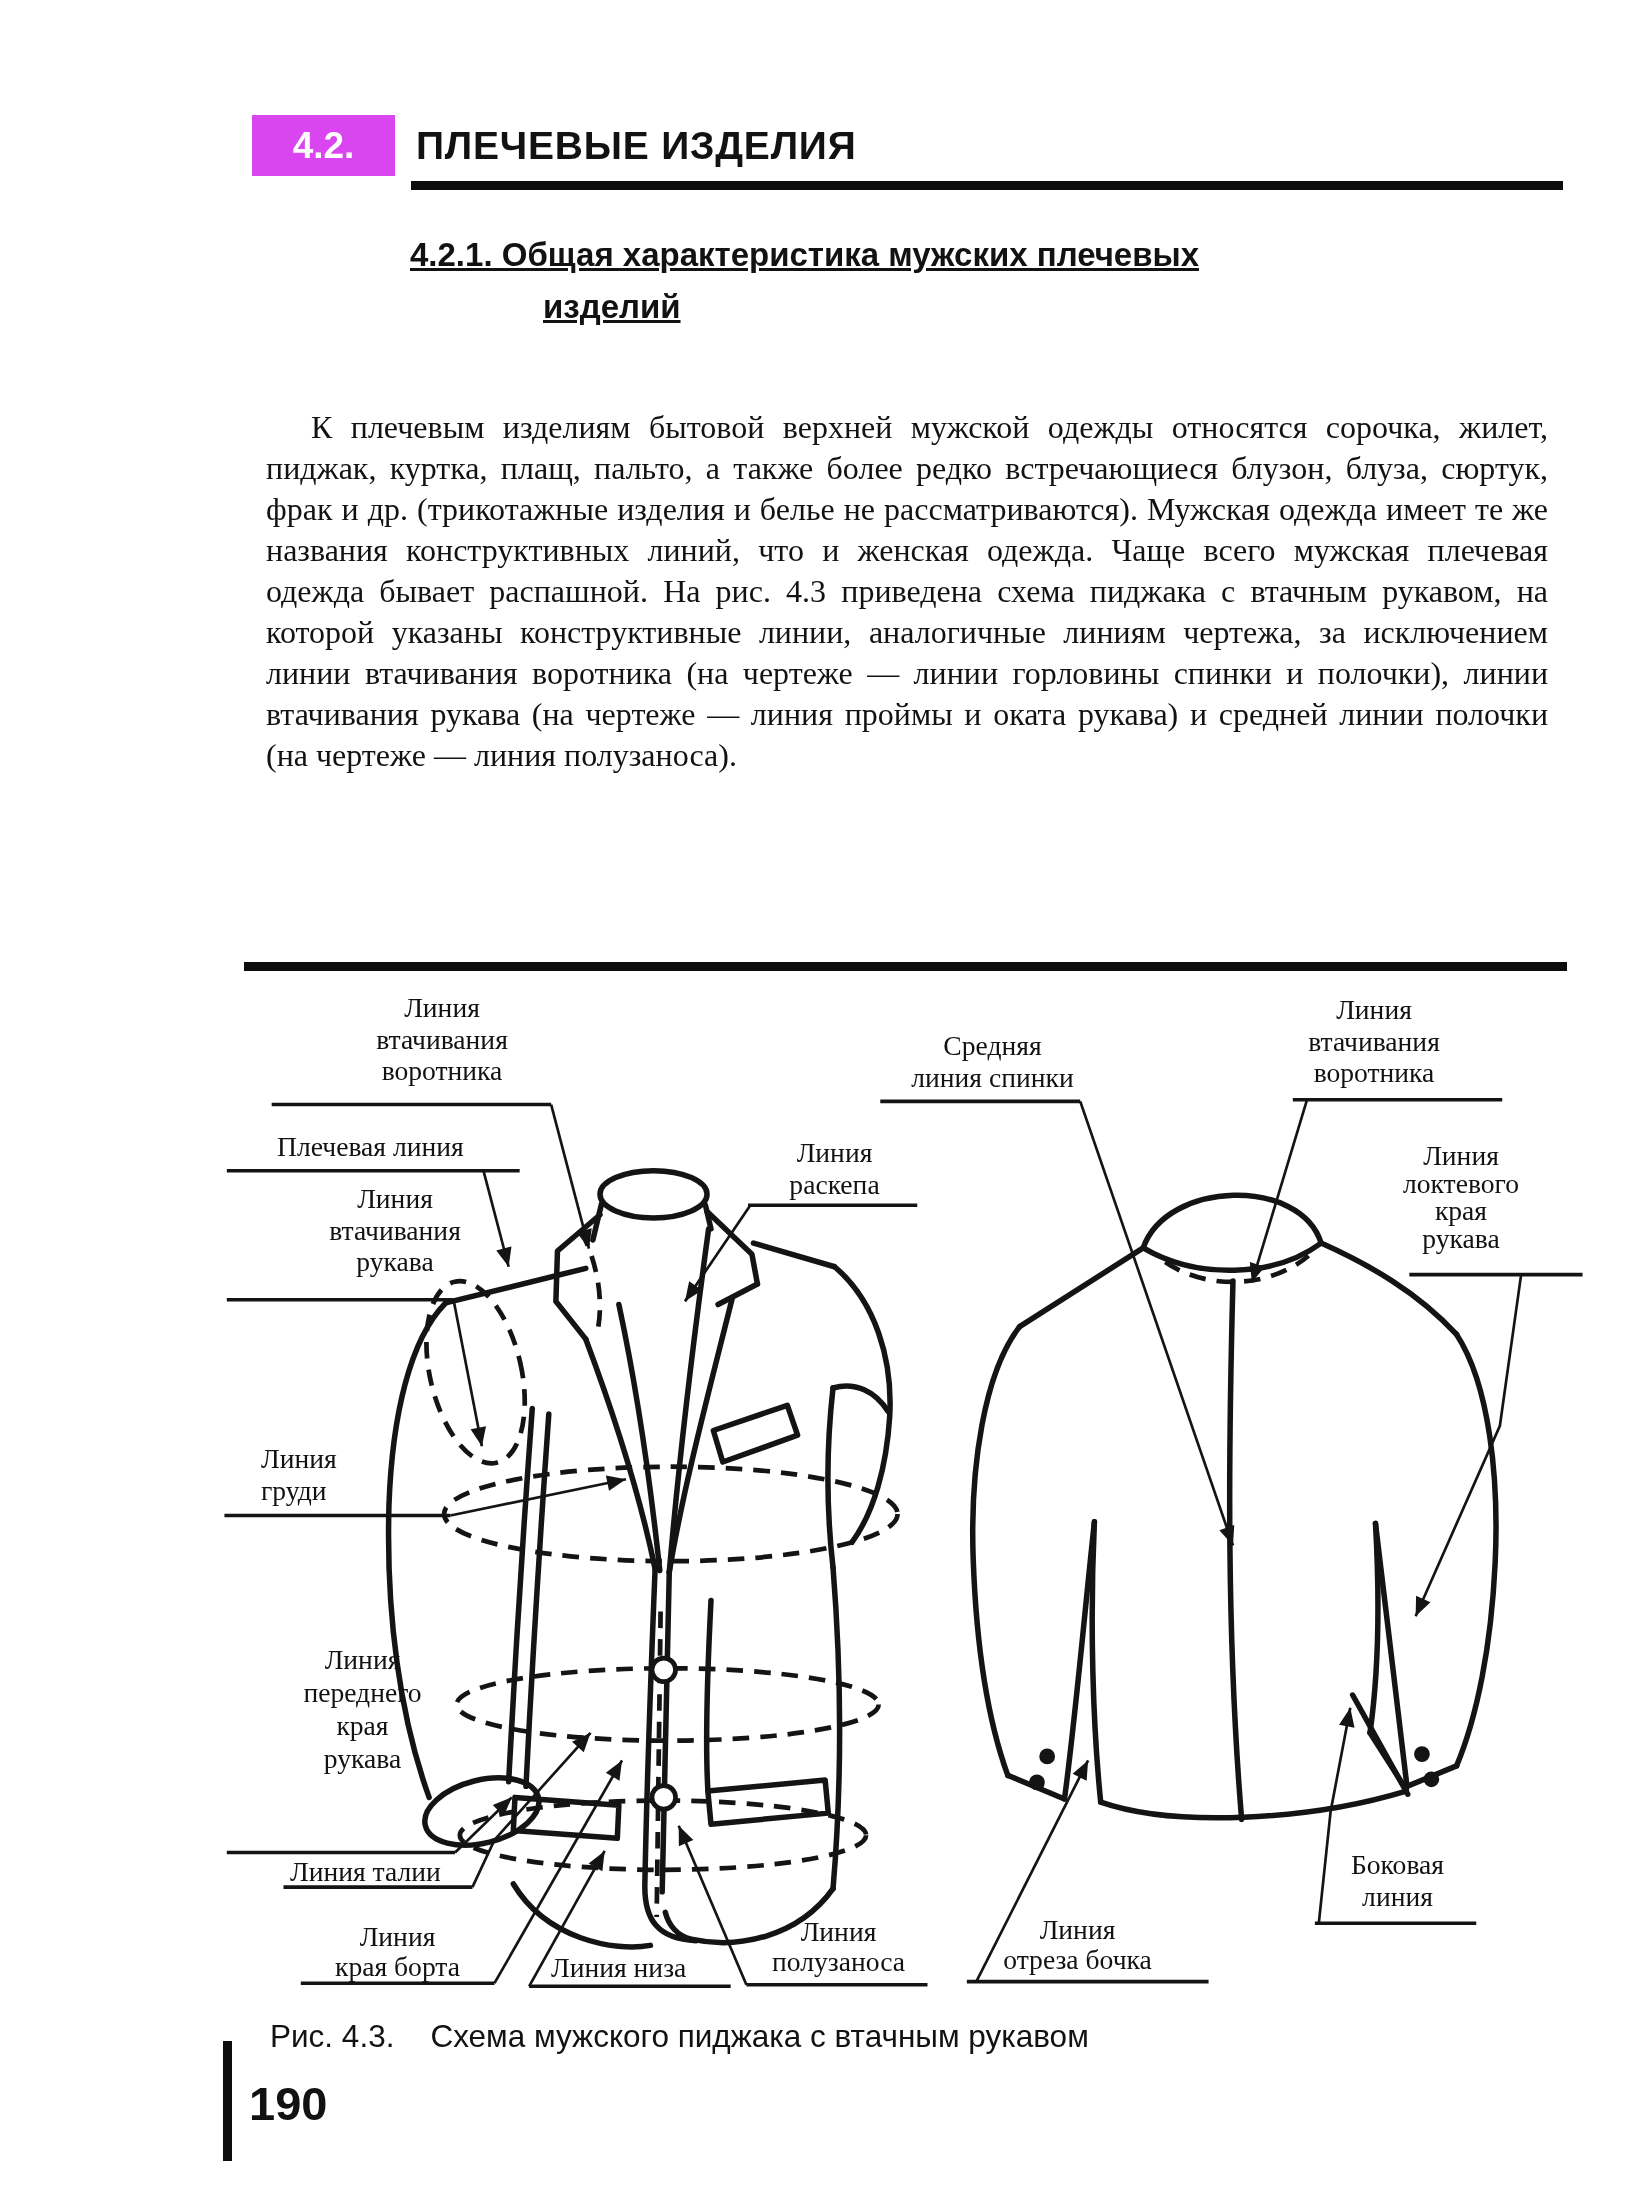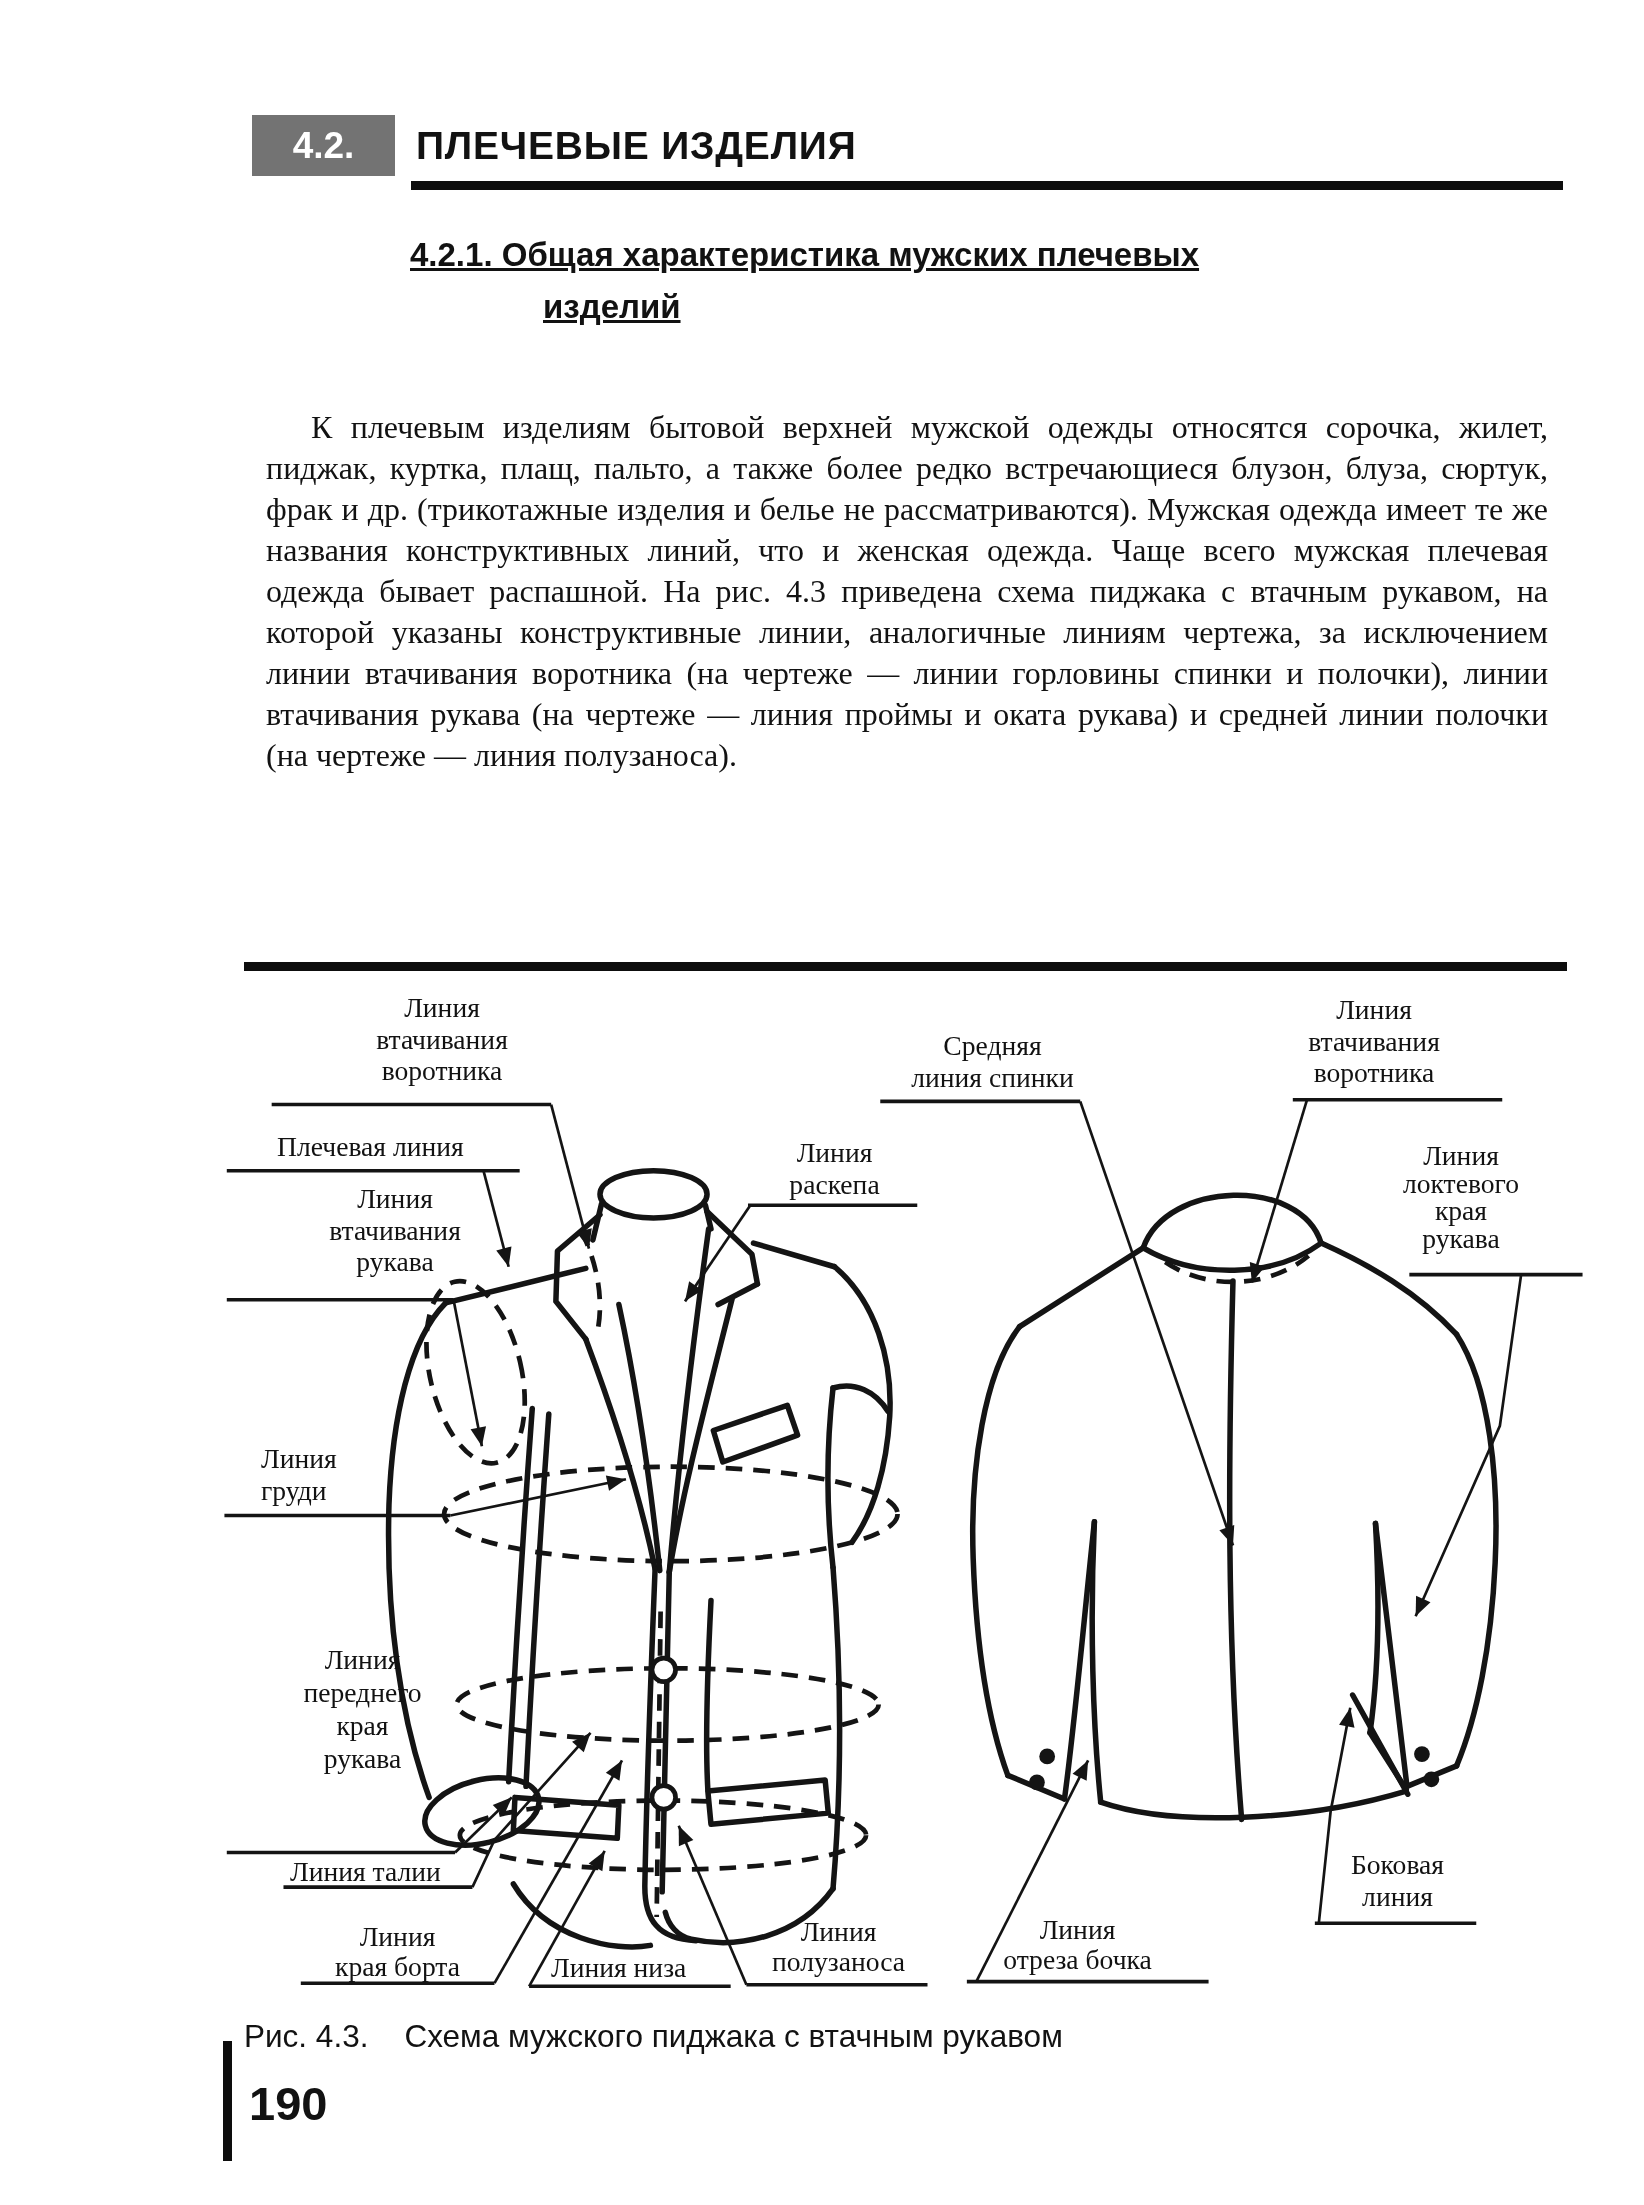--- a/index.html
+++ b/index.html
@@ -1,38 +1,38 @@
 <!DOCTYPE html>
 <html style="font-size:12.6px"><head>
 <meta charset="utf-8">
 <style>
   html,body{margin:0;padding:0;background:#888;}
   .page{position:relative;width:1644px;height:2205px;background:#ffffff;overflow:hidden;
         font-family:"Liberation Serif",serif;color:#121212;}
   .abs{position:absolute;}
   
-  .sec-box{left:252px;top:115px;width:143px;height:61px;background:#737373;color:#fff;
+  .sec-box{left:252px;top:115px;width:143px;height:61px;background:#d946ef;color:#fff;
            display:flex;align-items:center;justify-content:center;
            font-family:"Liberation Sans",sans-serif;font-weight:bold;font-size:37px;}
   .sec-title{left:416px;top:124px;font-family:"Liberation Sans",sans-serif;font-weight:bold;
              font-size:39px;letter-spacing:0.8px;white-space:nowrap;}
   .hrule{background:#0d0d0d;}
   
   .sub{font-family:"Liberation Sans",sans-serif;font-weight:bold;font-size:33px;white-space:nowrap;text-decoration:underline;}
   
   .body-text{left:250px;top:391px;width:1314px;font-size:32px;line-height:41px;text-align:justify;}
   .body-text p{margin:16px;text-indent:45px;}
   
   .lbl{font-size:27.6px;line-height:31.5px;white-space:pre-line;text-align:center;}
   .lbl.left{text-align:left;}
   .lh42{line-height:33px;}
   .lh38{line-height:30px;}
   .lh35{line-height:27.6px;}
   
-  .caption{left:244px;top:2018px;font-family:"Liberation Sans",sans-serif;font-size:31.5px;white-space:nowrap;}
+  .caption{left:270px;top:2018px;font-family:"Liberation Sans",sans-serif;font-size:31.5px;white-space:nowrap;}
   .caption .gap{display:inline-block;width:36px;}
   .pagebar{left:223px;top:2041px;width:8.7px;height:120px;background:#0d0d0d;}
   .pagenum{left:249px;top:2076px;font-family:"Liberation Sans",sans-serif;font-weight:bold;font-size:47px;}
   svg{position:absolute;left:0;top:977px;}
   .g{fill:none;stroke:#141414;stroke-width:7;stroke-linecap:round;stroke-linejoin:round;}
   .gd{fill:none;stroke:#141414;stroke-width:6;stroke-dasharray:21 14;stroke-linecap:butt;}
   .ul{fill:none;stroke:#141414;stroke-width:4.5;}
   .ld{fill:none;stroke:#141414;stroke-width:3.4;}
   .btn{fill:#ffffff;stroke:#141414;stroke-width:6;}
   .dot{fill:#141414;stroke:none;}

